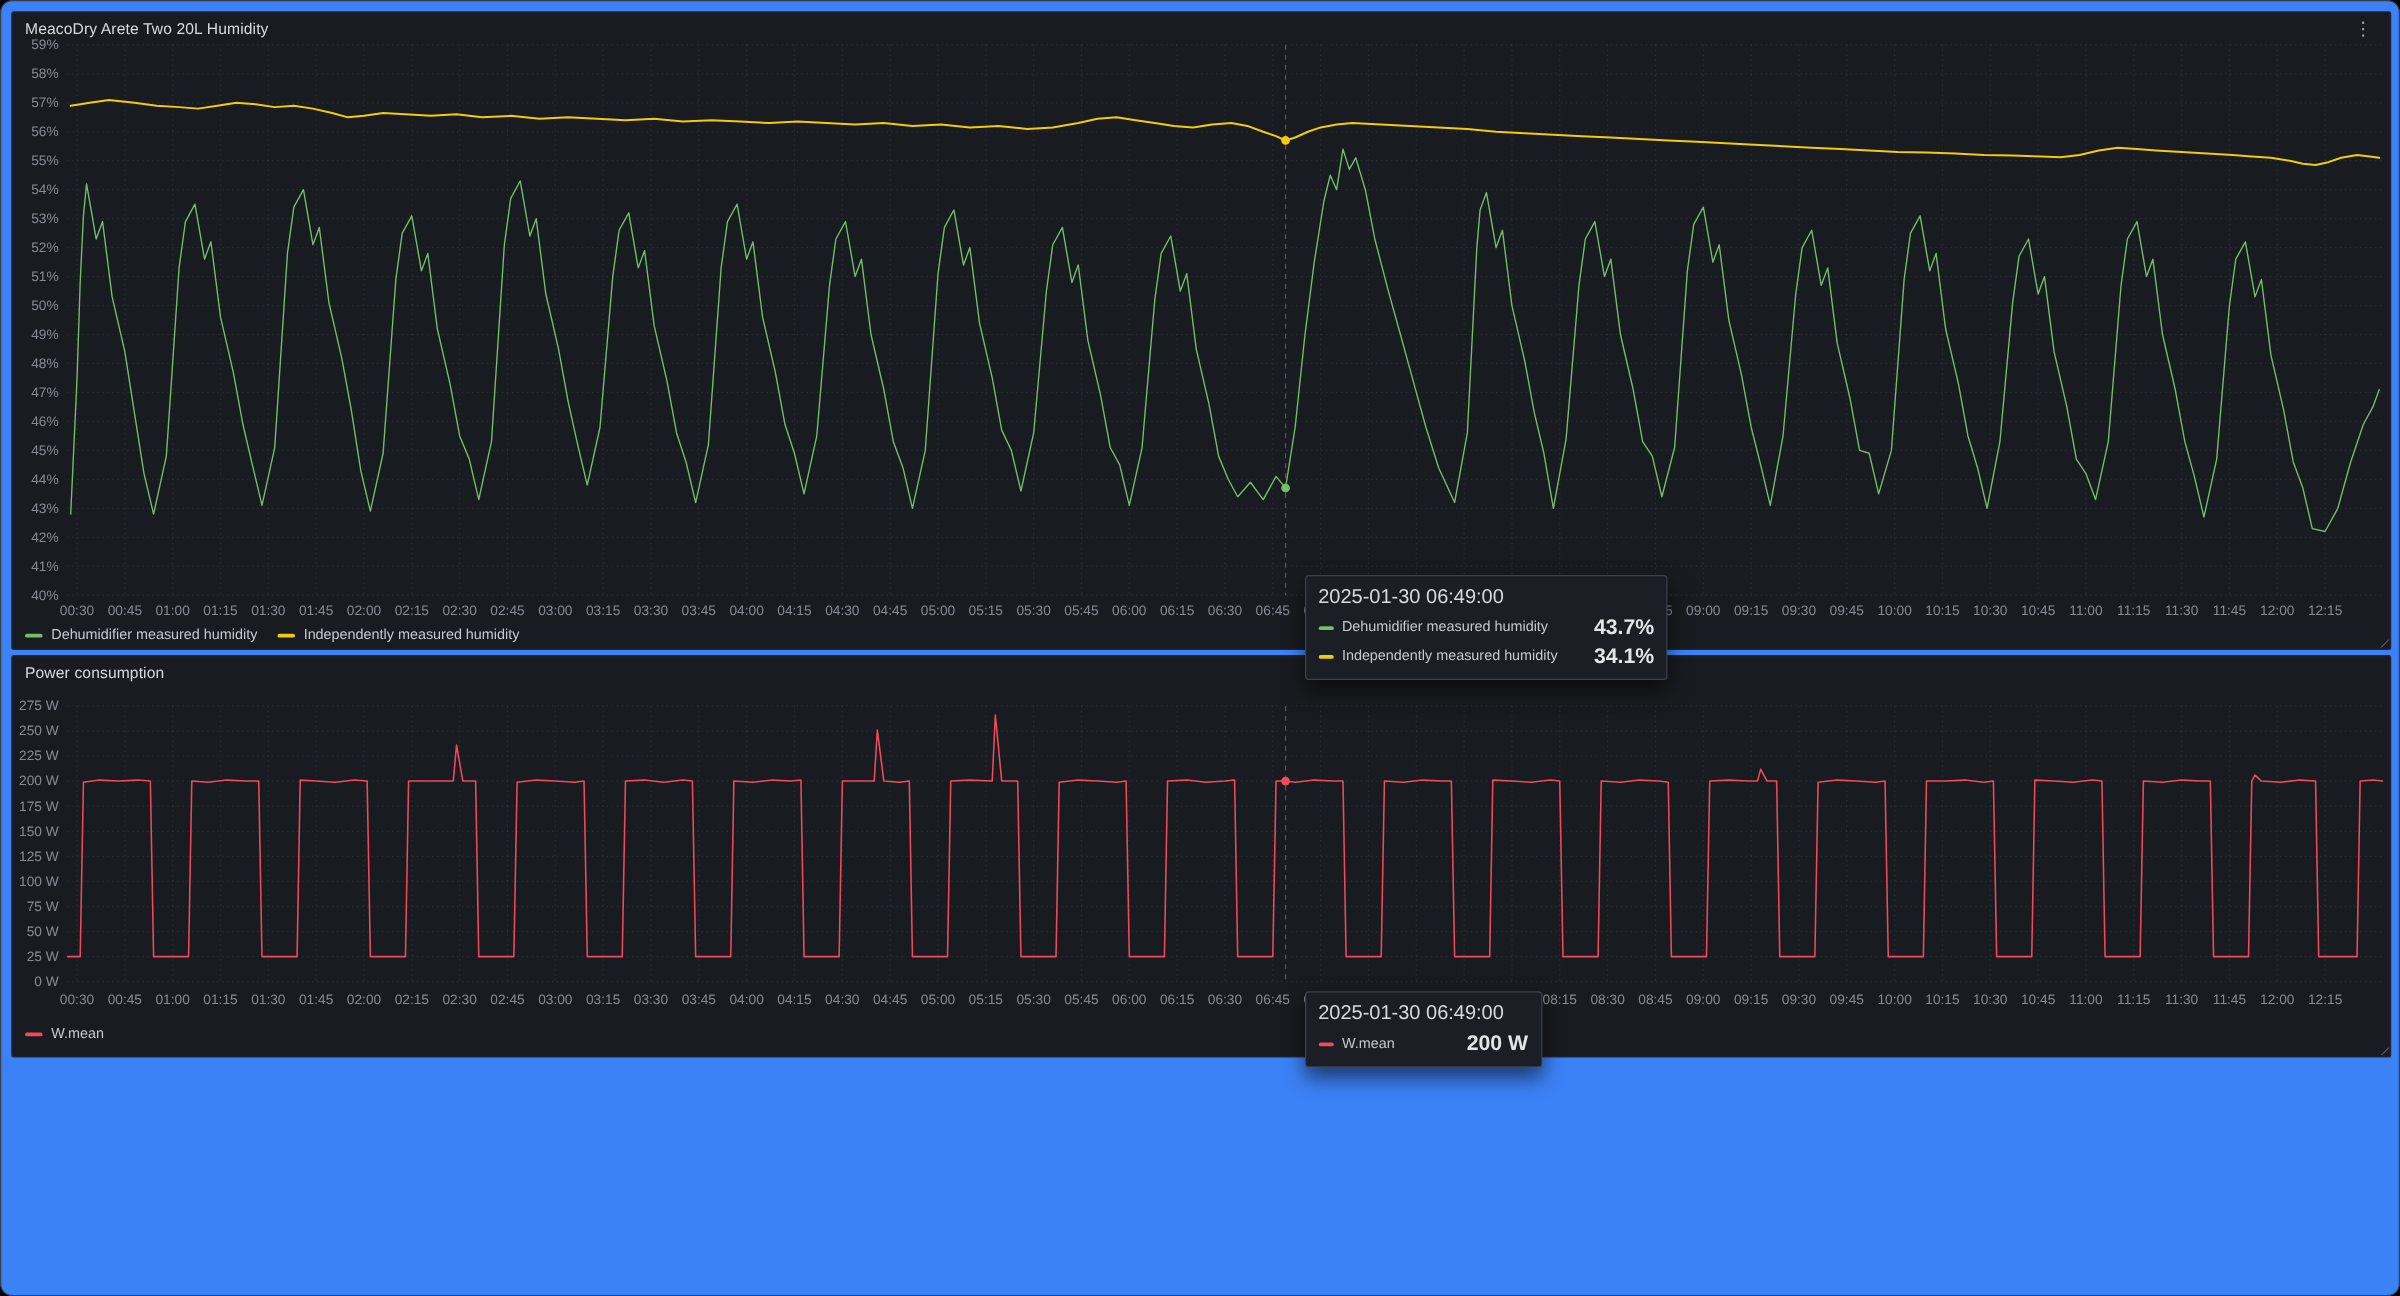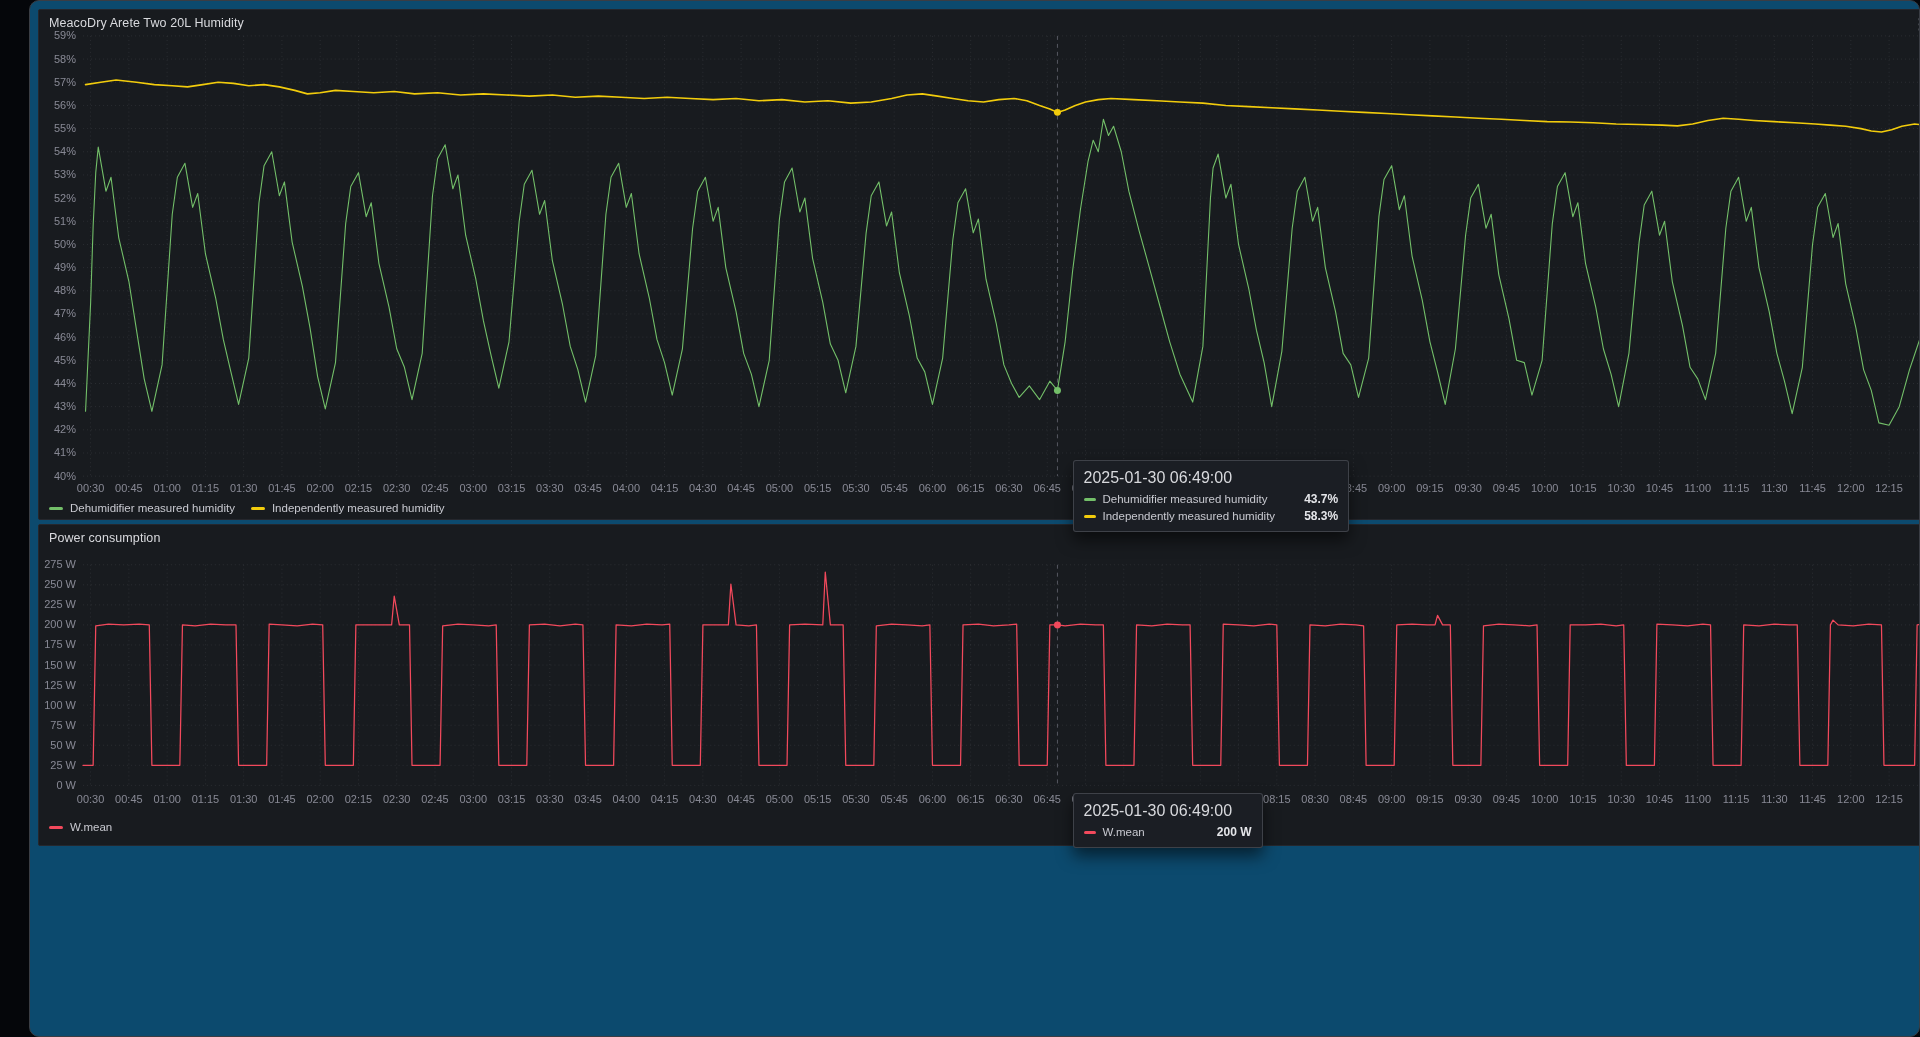--- a/index.html
+++ b/index.html
@@ -1,17 +1,17 @@
 <!DOCTYPE html>
 <html><head>
 <meta charset="utf-8">
 <style>
   html,body{margin:0;padding:0;background:#05060a;width:1920px;height:1037px;overflow:hidden;
     font-family:"Liberation Sans",sans-serif;}
-  .stage{position:absolute;inset:0;background:#0c4a6e;border:1px solid #3a3d44;border-radius:10px;overflow:hidden;margin-left:29px;}
+  .stage{position:absolute;inset:0;background:#3b82f6;border:1px solid #3a3d44;border-radius:10px;overflow:hidden;}
   .panel{position:absolute;left:8px;width:1904px;background:#181b1f;border:1px solid #25272d;border-radius:2px;box-sizing:border-box;}
   #panel-0{top:8px;height:511px;}
   #panel-1{top:523px;height:322px;padding-left:38px;}
   .panel-header{position:absolute;top:0;left:0;right:0;height:26px;display:flex;align-items:center;padding:0 10px;z-index:3;}
   .panel-title{font-size:12.5px;font-weight:500;color:#d9dade;letter-spacing:.1px;}
   .kebab-icon{margin-left:auto;color:#9da2ab;font-size:15px;line-height:1;cursor:pointer;padding:2px 4px;}
   .chart{position:absolute;inset:0;width:100%;height:100%;}
   .grid{stroke:rgba(204,204,220,0.11);stroke-width:1;stroke-dasharray:1 3;}
   .ylab,.xlab{fill:rgba(204,204,220,0.62);font-size:11px;font-family:"Liberation Sans",sans-serif;}
   .ylab{text-anchor:end;}
@@ -24,21 +24,21 @@
   .legend-item{display:flex;align-items:center;gap:7px;cursor:pointer;}
   .swatch{width:14px;height:3px;border-radius:2px;display:inline-block;}
   .legend-label{font-size:11.5px;color:#c8c9d0;}
   .tooltip{position:absolute;background:#1b1e24;border:1px solid rgba(204,204,220,0.2);border-radius:3px;
     box-shadow:0 8px 16px rgba(0,0,0,0.55);padding:8px 10px;z-index:5;min-width:232px;}
   #tooltip-0{top:450px;}
   #tooltip-1{top:268px;min-width:168px;}
   .tt-title{font-size:16px;color:#d8d9dd;font-weight:400;margin-bottom:5px;white-space:nowrap;}
   .tt-row{display:flex;align-items:center;gap:7px;margin-top:3px;white-space:nowrap;}
   .tt-label{font-size:11.5px;color:#c8c9d0;}
-  .tt-value{margin-left:auto;padding-left:22px;font-size:12px;font-weight:700;color:#e4e5e9;}
+  .tt-value{margin-left:auto;padding-left:22px;font-size:17px;font-weight:700;color:#e4e5e9;}
   .resize-handle{position:absolute;right:1px;bottom:1px;width:9px;height:9px;
     background:linear-gradient(135deg,transparent 0 62%,rgba(204,204,220,0.28) 62% 72%,transparent 72%);}
 </style>
 </head>
 <body>
 
 <div class="stage">
 
   <section class="panel" id="panel-0">
     <div class="panel-header">
@@ -202,21 +202,21 @@
       <div class="tt-title">2025-01-30 06:49:00</div>
       <div class="tt-rows">
           <div class="tt-row">
             <span class="swatch" style="width: 12px; background: rgb(115, 191, 105);"></span>
             <span class="tt-label">Dehumidifier measured humidity</span>
             <span class="tt-value">43.7%</span>
           </div>
           <div class="tt-row">
             <span class="swatch" style="width: 12px; background: rgb(242, 204, 12);"></span>
             <span class="tt-label">Independently measured humidity</span>
-            <span class="tt-value">58.3%</span>
+            <span class="tt-value">34.1%</span>
           </div>
         </div>
     </div>
     <div class="resize-handle"></div>
   </section>
 
   <section class="panel" id="panel-1">
     <div class="panel-header">
       <span class="panel-title">Power consumption</span>
     </div>

